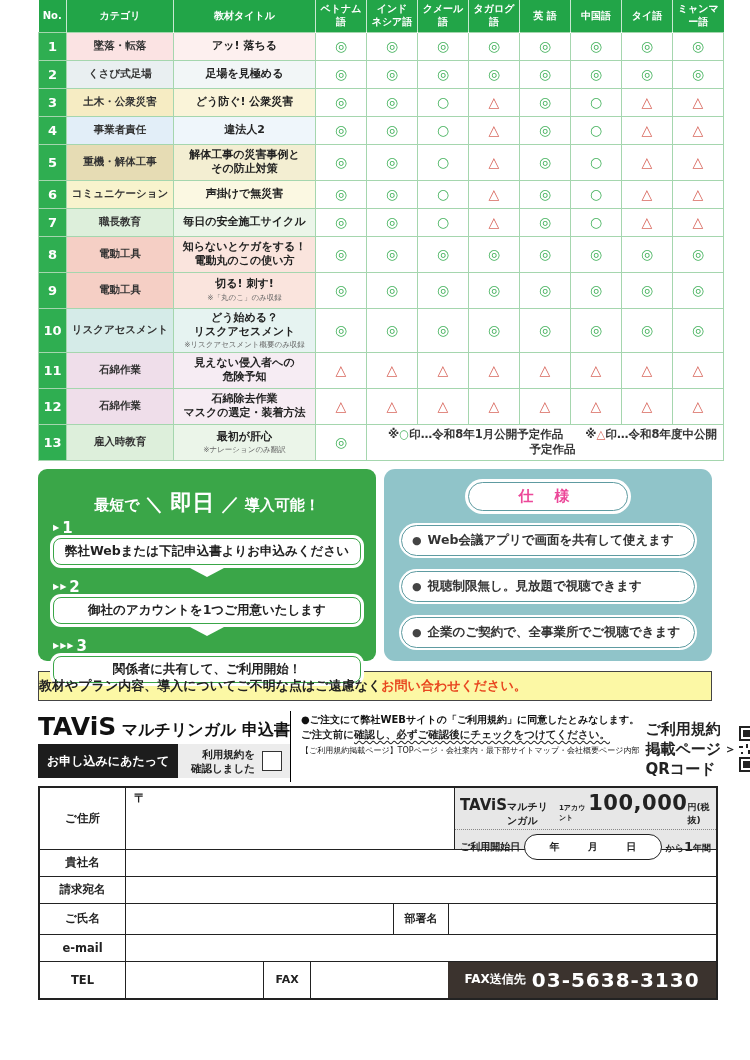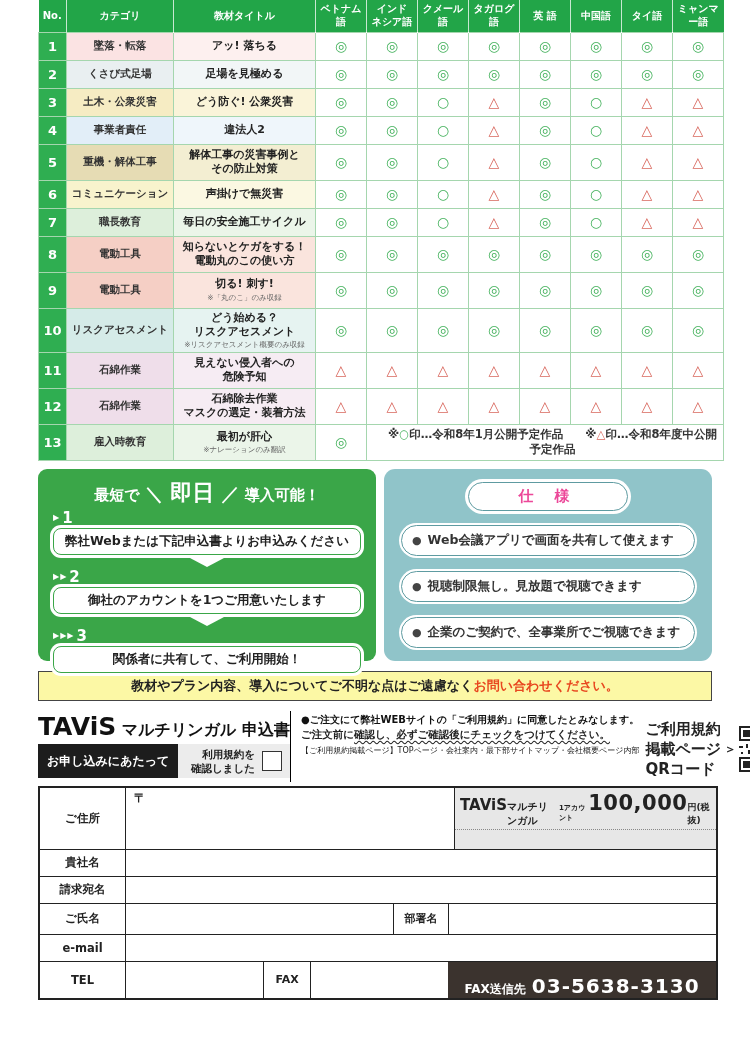--- a/index.html
+++ b/index.html
@@ -36,39 +36,39 @@
   .c-tan-cat{background:#e6dcb4}.c-tan-ttl{background:#f3eed2}
   .c-lightyellow-cat{background:#f8f3cd}.c-lightyellow-ttl{background:#fbf8e2}
   .c-green-cat{background:#ddefdb}.c-green-ttl{background:#ebf5e9}
   .c-salmon-cat{background:#f5cfc5}.c-salmon-ttl{background:#fae4dd}
   .c-cyan-cat{background:#d5ebe8}.c-cyan-ttl{background:#e6f3f1}
   .c-purple-cat{background:#efdeea}.c-purple-ttl{background:#f6ecf3}
 
   
   .boxes { display:flex; gap:8px; margin:8px 38px 0; }
   .intro-box { width:338px; height:192px; background:#3aa648; border-radius:9px; padding:7px 11px; color:#fff; }
-  .intro-title { text-align:center; font-weight:bold; font-size:15px; margin-top:2px; }
+  .intro-title { text-align:center; font-weight:bold; font-size:15px; margin-top:12px; }
   .intro-title .emph { font-size:22px; margin:0 2px; }
   .intro-title .slash { font-size:18px; }
   .step-marker { font-weight:bold; font-size:15px; line-height:1; margin:3px 0 2px 4px; }
   .step-marker .arrows { font-size:8px; vertical-align:3px; letter-spacing:1px; margin-right:2px; }
   .step-box { background:#fff; border:1px solid #3aa648; box-shadow:0 0 0 3px #fff; border-radius:8px;
       margin:2px 4px; padding:4px 2px; text-align:center; font-size:12.5px; font-weight:bold; color:#222; }
   .chevron { width:0; height:0; border-left:17px solid transparent; border-right:17px solid transparent;
       border-top:9px solid #fff; margin:3px auto 0; }
   .spec-box { flex:1; height:192px; background:#90c4c9; border-radius:11px; padding:11px 16px; }
   .spec-title { width:160px; margin:2px auto 14px; background:#fff; border:1px solid #5e9ba1; box-shadow:0 0 0 3px #fff;
       border-radius:999px; text-align:center; font-size:15px; font-weight:bold; color:#ec4899; padding:4px 0; letter-spacing:8px; }
   .spec-item { background:#fff; border:1px solid #5e9ba1; box-shadow:0 0 0 2px #fff; border-radius:999px;
       margin:0 1px 15px; padding:6px 10px; font-size:12.5px; font-weight:bold; color:#333;
       display:flex; align-items:center; gap:6px; }
   .spec-item .bullet { font-size:11px; color:#444; }
 
   
-  .banner { margin:10px 38px 0; background:#fcf8a5; border:1px solid #444; text-align:center;
+  .banner { margin:10px 38px 0; background:#fcf8a5; border:1px solid #444; text-align:left;
       font-size:13px; font-weight:bold; color:#222; padding:5px 0; }
   .banner .em { color:#e8471f; }
 
   
   .form-head { display:flex; margin:10px 32px 0 38px; }
   .fh-left { width:314px; }
   .fh-title { font-weight:bold; color:#111; padding:1px 0 3px; white-space:nowrap; }
   .fh-title .brand { font-size:25px; }
   .fh-title .rest { font-size:16px; }
   .fh-apply { display:flex; background:#ececec; align-items:stretch; }
@@ -104,21 +104,21 @@
   .price-top .pamount { font-size:21px; font-weight:bold; letter-spacing:.5px; }
   .price-top .psuffix { font-size:9px; font-weight:bold; }
   .price-bottom { display:flex; align-items:center; gap:4px; padding:4px 5px; font-weight:bold; }
   .start-label { font-size:10px; white-space:nowrap; }
   .date-pill { flex:1; border:1px solid #222; border-radius:999px; background:#fff;
       display:flex; justify-content:space-around; font-size:10px; padding:5px 10px; }
   .duration { font-size:9px; white-space:nowrap; }
   .duration .big { font-size:13px; }
   .sublabel { width:56px; border-left:1px solid #222; border-right:1px solid #222; display:flex;
       align-items:center; justify-content:center; font-size:11px; font-weight:bold; flex:none; }
-  .faxdest { width:268px; background:#3b332e; color:#fff; display:flex; align-items:flex-end; justify-content:center;
+  .faxdest { width:268px; background:#3b332e; color:#fff; display:flex; align-items:center; justify-content:center;
       gap:6px; flex:none; }
   .faxdest .fd-label { font-size:12px; font-weight:bold; }
   .faxdest .fd-num { font-size:20px; font-weight:bold; letter-spacing:1px; }
   .h-addr{height:62px} .h-27{height:27px} .h-31{height:31px} .h-36{height:36px}
 </style>
 </head>
 <body>
 
 <div class="page">
 
@@ -460,20 +460,31 @@
         <div class="postal">〒</div>
       </div>
       <div class="rblock">
         <div class="price-top">
           <span class="pbrand">TAViS</span>
           <span class="pprod">マルチリンガル</span>
           <span class="punit">1アカウント</span>
           <span class="pamount">100,000</span>
           <span class="psuffix">円(税抜)</span>
         </div>
+        <div class="price-bottom">
+          <span class="start-label">ご利用開始日</span>
+          <span class="date-pill">
+            <span>年</span>
+            <span>月</span>
+            <span>日</span>
+          </span>
+          <span class="duration">
+            <span>から</span><span class="big">1</span><span>年間</span>
+          </span>
+        </div>
       </div>
     </div>
     <div class="orow h-27">
       <div class="olabel">貴社名</div>
       <div class="oinput"></div>
     </div>
     <div class="orow h-27">
       <div class="olabel">請求宛名</div>
       <div class="oinput"></div>
     </div>

